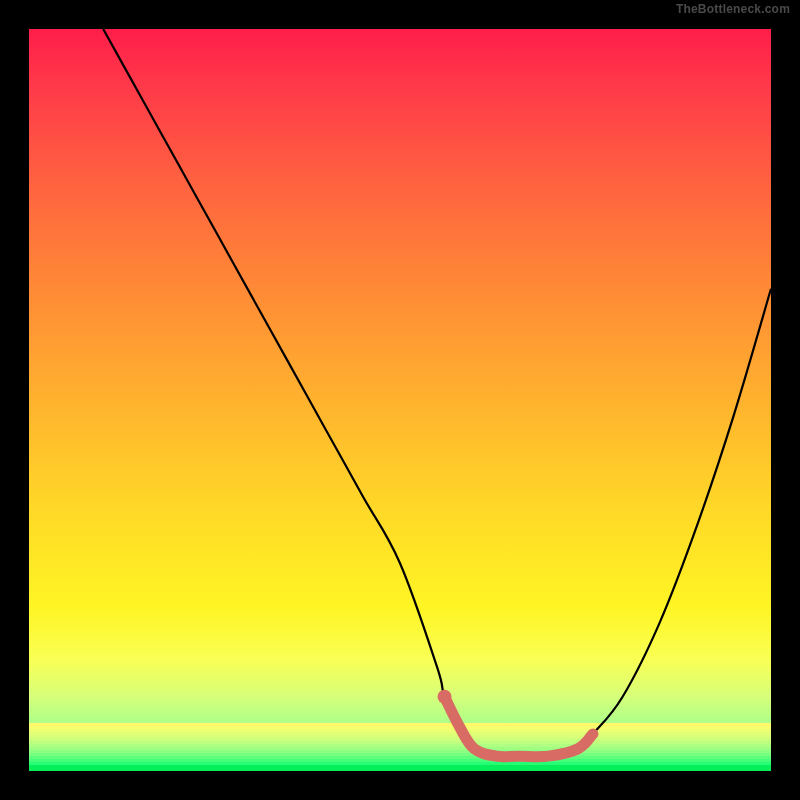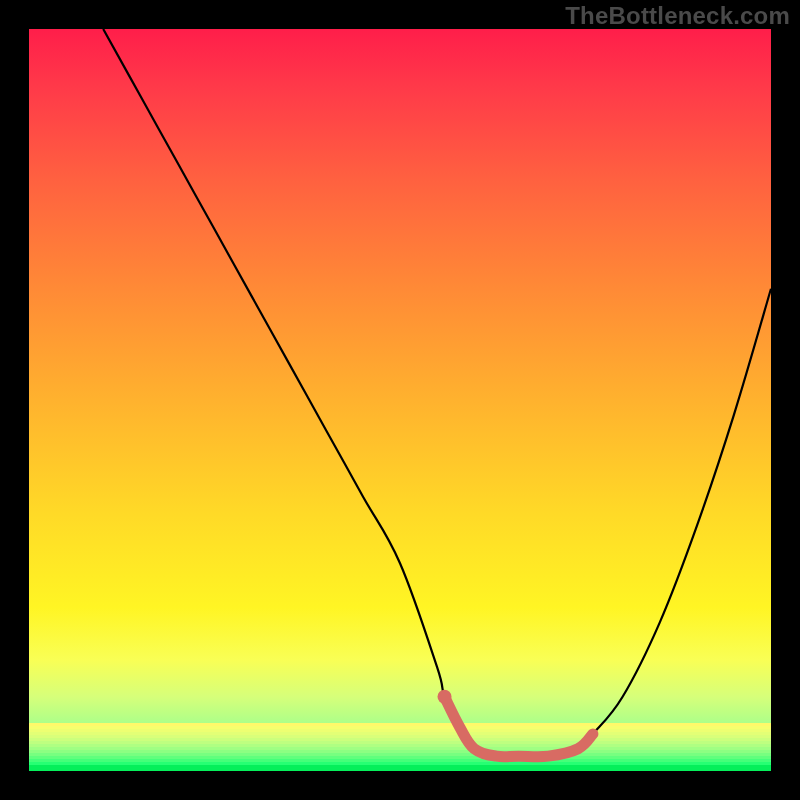--- a/index.html
+++ b/index.html
@@ -17,21 +17,21 @@
     left: 0;
     width: 800px;
     height: 800px;
     background: #000;
   }
   .watermark {
     position: absolute;
     top: 2px;
     right: 10px;
     color: #4a4a4a;
-    font-size: 24px;
+    font-size: 12px;
     font-weight: 600;
     letter-spacing: 0.2px;
     z-index: 5;
     text-align: center;
   }
   .plot-area {
     position: absolute;
     left: 29px;
     top: 29px;
     width: 742px;

